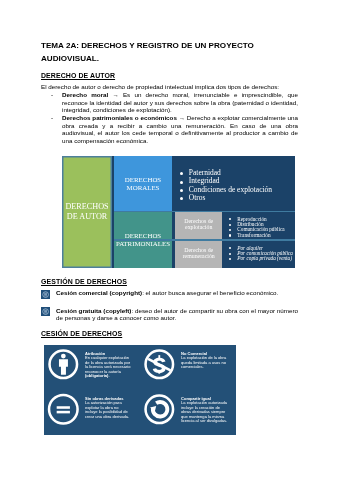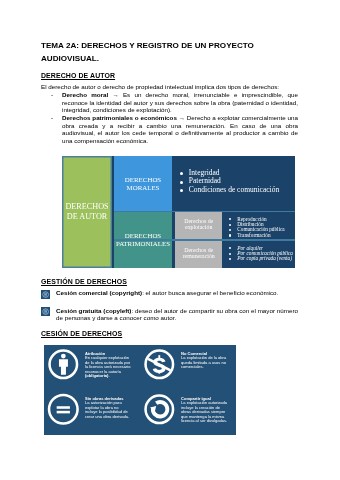--- a/index.html
+++ b/index.html
@@ -77,23 +77,24 @@
     <div class="d1-green">
       <span>DERECHOS DE AUTOR</span>
     </div>
     <div class="d1-blue">
       <span>DERECHOS MORALES</span>
     </div>
     <div class="d1-teal">
       <span>DERECHOS PATRIMONIALES</span>
     </div>
     <ul class="d1-morales-list" id="moralesList">
+        <li>Paternidad</li>
         <li>Integridad</li>
-        <li>Paternidad</li>
-        <li>Condiciones de comunicación</li>
+        <li>Condiciones de explotación</li>
+        <li>Otros</li>
       </ul>
     <div class="d1-rule" style="left:52px;top:54.5px;width:181px;height:1.5px;"></div>
     <div class="d1-rule" style="left:52px;top:83px;width:181px;height:2.4px;"></div>
     <div class="d1-sub" id="sub1" style="left:113.4px;top:56px;width:46.6px;height:26.5px;">
       <span>Derechos de explotación</span>
     </div>
     <ul class="d1-sublist" id="sub1List" style="left:166.7px;top:60.6px;">
         <li>Reproducción</li>
         <li>Distribución</li>
         <li>Comunicación pública</li>

